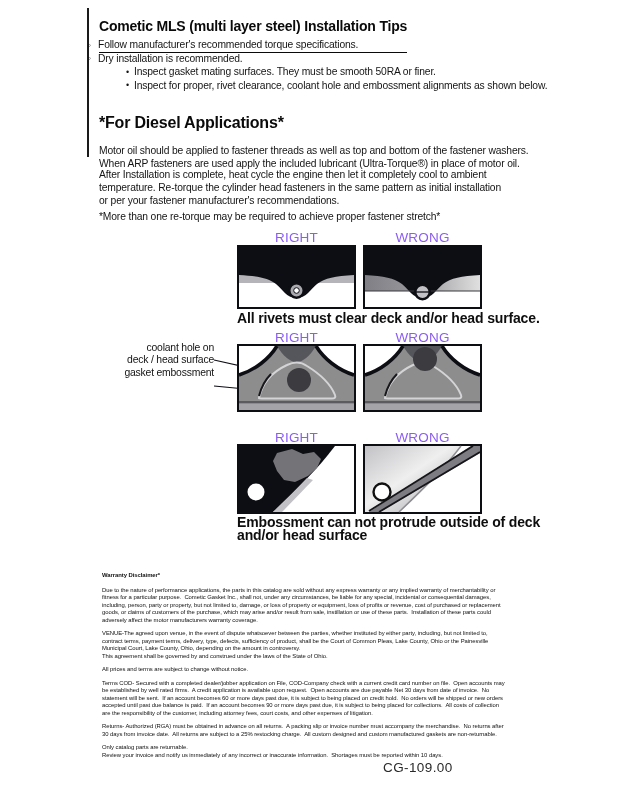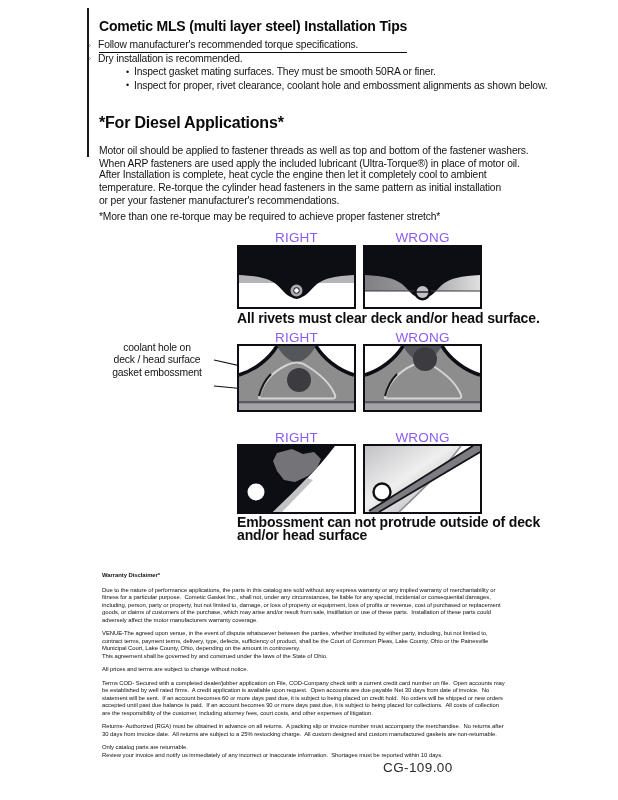--- a/index.html
+++ b/index.html
@@ -11,21 +11,21 @@
   .tips{left:88px;top:38px;font-size:10.3px;letter-spacing:-0.15px;line-height:13px;}
   .brow{white-space:nowrap;}
   .blt{display:inline-block;width:10px;font-size:8.5px;vertical-align:0.5px;}
   .sub{margin-left:38px;}
   .sub .blt{width:8px;font-size:9px;}
   .h2{left:99px;top:114px;font-size:16px;font-weight:bold;letter-spacing:-0.2px;color:#0a0a0a;}
   .para{left:99px;top:0;font-size:10.3px;letter-spacing:-0.15px;line-height:13.2px;white-space:pre;}
   .p1{top:144px;} .p2{top:168px;} .note{top:210px;}
   .dghead{width:119px;text-align:center;font-size:13.5px;letter-spacing:0.2px;color:#8b5cf6;top:0;}
   .cap{font-size:14px;font-weight:bold;letter-spacing:-0.15px;color:#0e0e0e;white-space:pre-line;line-height:13px;}
-  .lbl{left:100px;width:114px;text-align:center;font-size:10.4px;letter-spacing:-0.2px;line-height:12px;white-space:pre-line;}
+  .lbl{left:100px;width:114px;text-align:right;font-size:10.4px;letter-spacing:-0.2px;line-height:12px;white-space:pre-line;}
   .legal{left:102px;top:572px;width:440px;font-size:5.9px;letter-spacing:-0.05px;line-height:7.5px;color:#111;}
   .legal p{margin:0 0 6px 0;white-space:pre;}
   .legal .lh{font-weight:bold;margin-bottom:7px;}
   .footer{left:383px;top:760px;font-size:13.5px;letter-spacing:0.4px;color:#2a2a2a;}
   svg{display:block;}
 </style>
 </head>
 <body>
 
 <div class="page">

